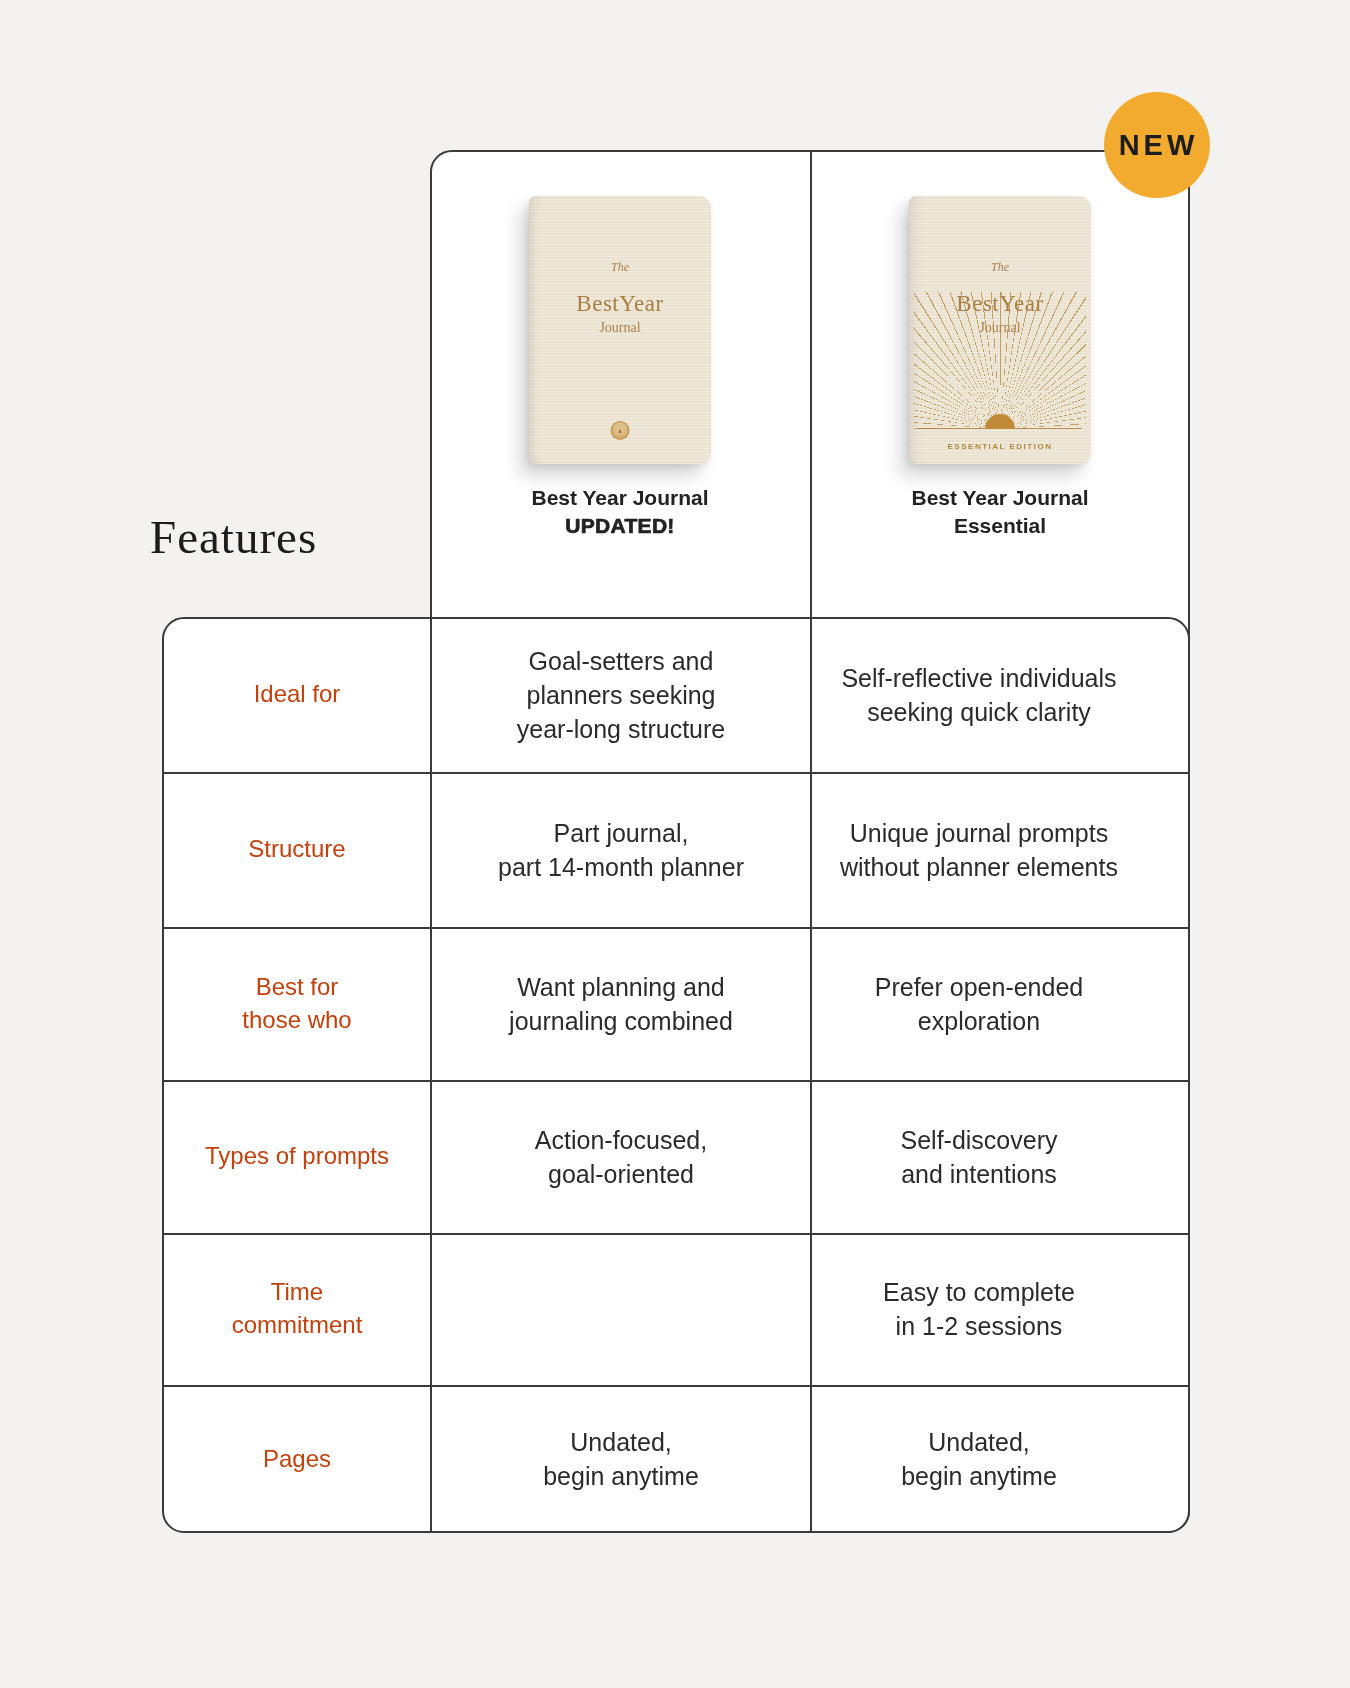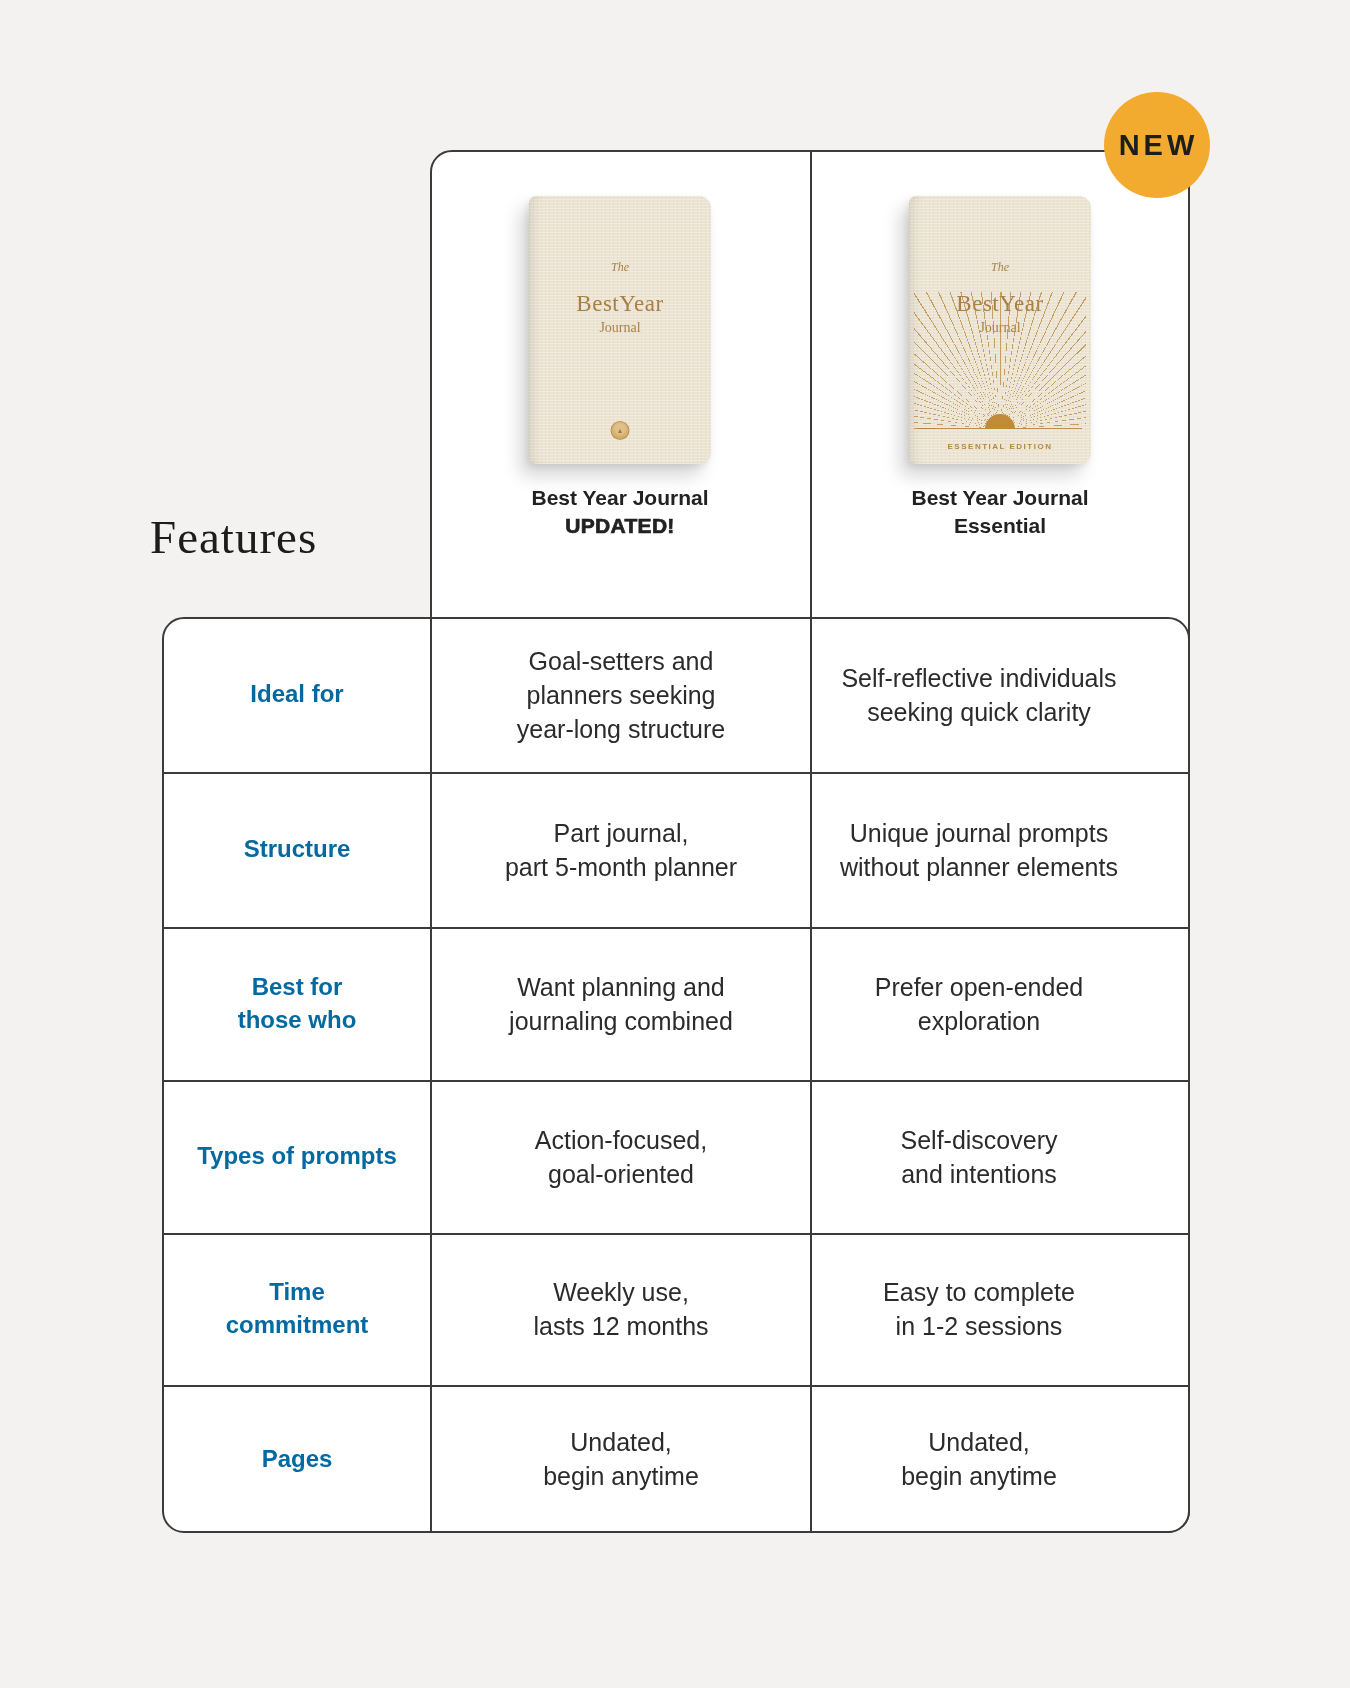--- a/index.html
+++ b/index.html
@@ -102,21 +102,21 @@
   }
   .ch1{left:430px;} .ch2{left:810px;}
   .heavy{-webkit-text-stroke:.7px #222;letter-spacing:.3px;}
 
   
   .cell{
     position:absolute;display:flex;align-items:center;justify-content:center;
     text-align:center;white-space:pre-line;
     font-size:25px;line-height:1.36;color:#2b2b2b;z-index:4;
   }
-  .cfeat{left:164px;width:266px;font-weight:700;font-size:24px;color:#0369a1;}
+  .cfeat{left:164px;width:266px;font-weight:400;font-size:24px;color:#c2410c;}
   .c1{left:432px;width:378px;}
   .c2{left:790px;width:378px;}
   .r1{top:619px;height:151px;}
   .r2{top:774px;height:151px;}
   .r3{top:929px;height:149px;}
   .r4{top:1082px;height:149px;}
   .r5{top:1235px;height:148px;}
   .r6{top:1387px;height:144px;}
 </style>
 </head>
@@ -172,41 +172,39 @@
 
   <div class="cell cfeat r1">Ideal for</div>
   <div class="cell c1 r1">Goal-setters and
 planners seeking
 year-long structure</div>
   <div class="cell c2 r1">Self-reflective individuals
 seeking quick clarity</div>
 
   <div class="cell cfeat r2">Structure</div>
   <div class="cell c1 r2">Part journal,
-part 5-month planner</div>
+part 14-month planner</div>
   <div class="cell c2 r2">Unique journal prompts
 without planner elements</div>
 
   <div class="cell cfeat r3">Best for
 those who</div>
   <div class="cell c1 r3">Want planning and
 journaling combined</div>
   <div class="cell c2 r3">Prefer open-ended
 exploration</div>
 
   <div class="cell cfeat r4">Types of prompts</div>
   <div class="cell c1 r4">Action-focused,
 goal-oriented</div>
   <div class="cell c2 r4">Self-discovery
 and intentions</div>
 
   <div class="cell cfeat r5">Time
 commitment</div>
-  <div class="cell c1 r5">Weekly use,
-lasts 12 months</div>
   <div class="cell c2 r5">Easy to complete
 in 1-2 sessions</div>
 
   <div class="cell cfeat r6">Pages</div>
   <div class="cell c1 r6">Undated,
 begin anytime</div>
   <div class="cell c2 r6">Undated,
 begin anytime</div>
 
 </div>

